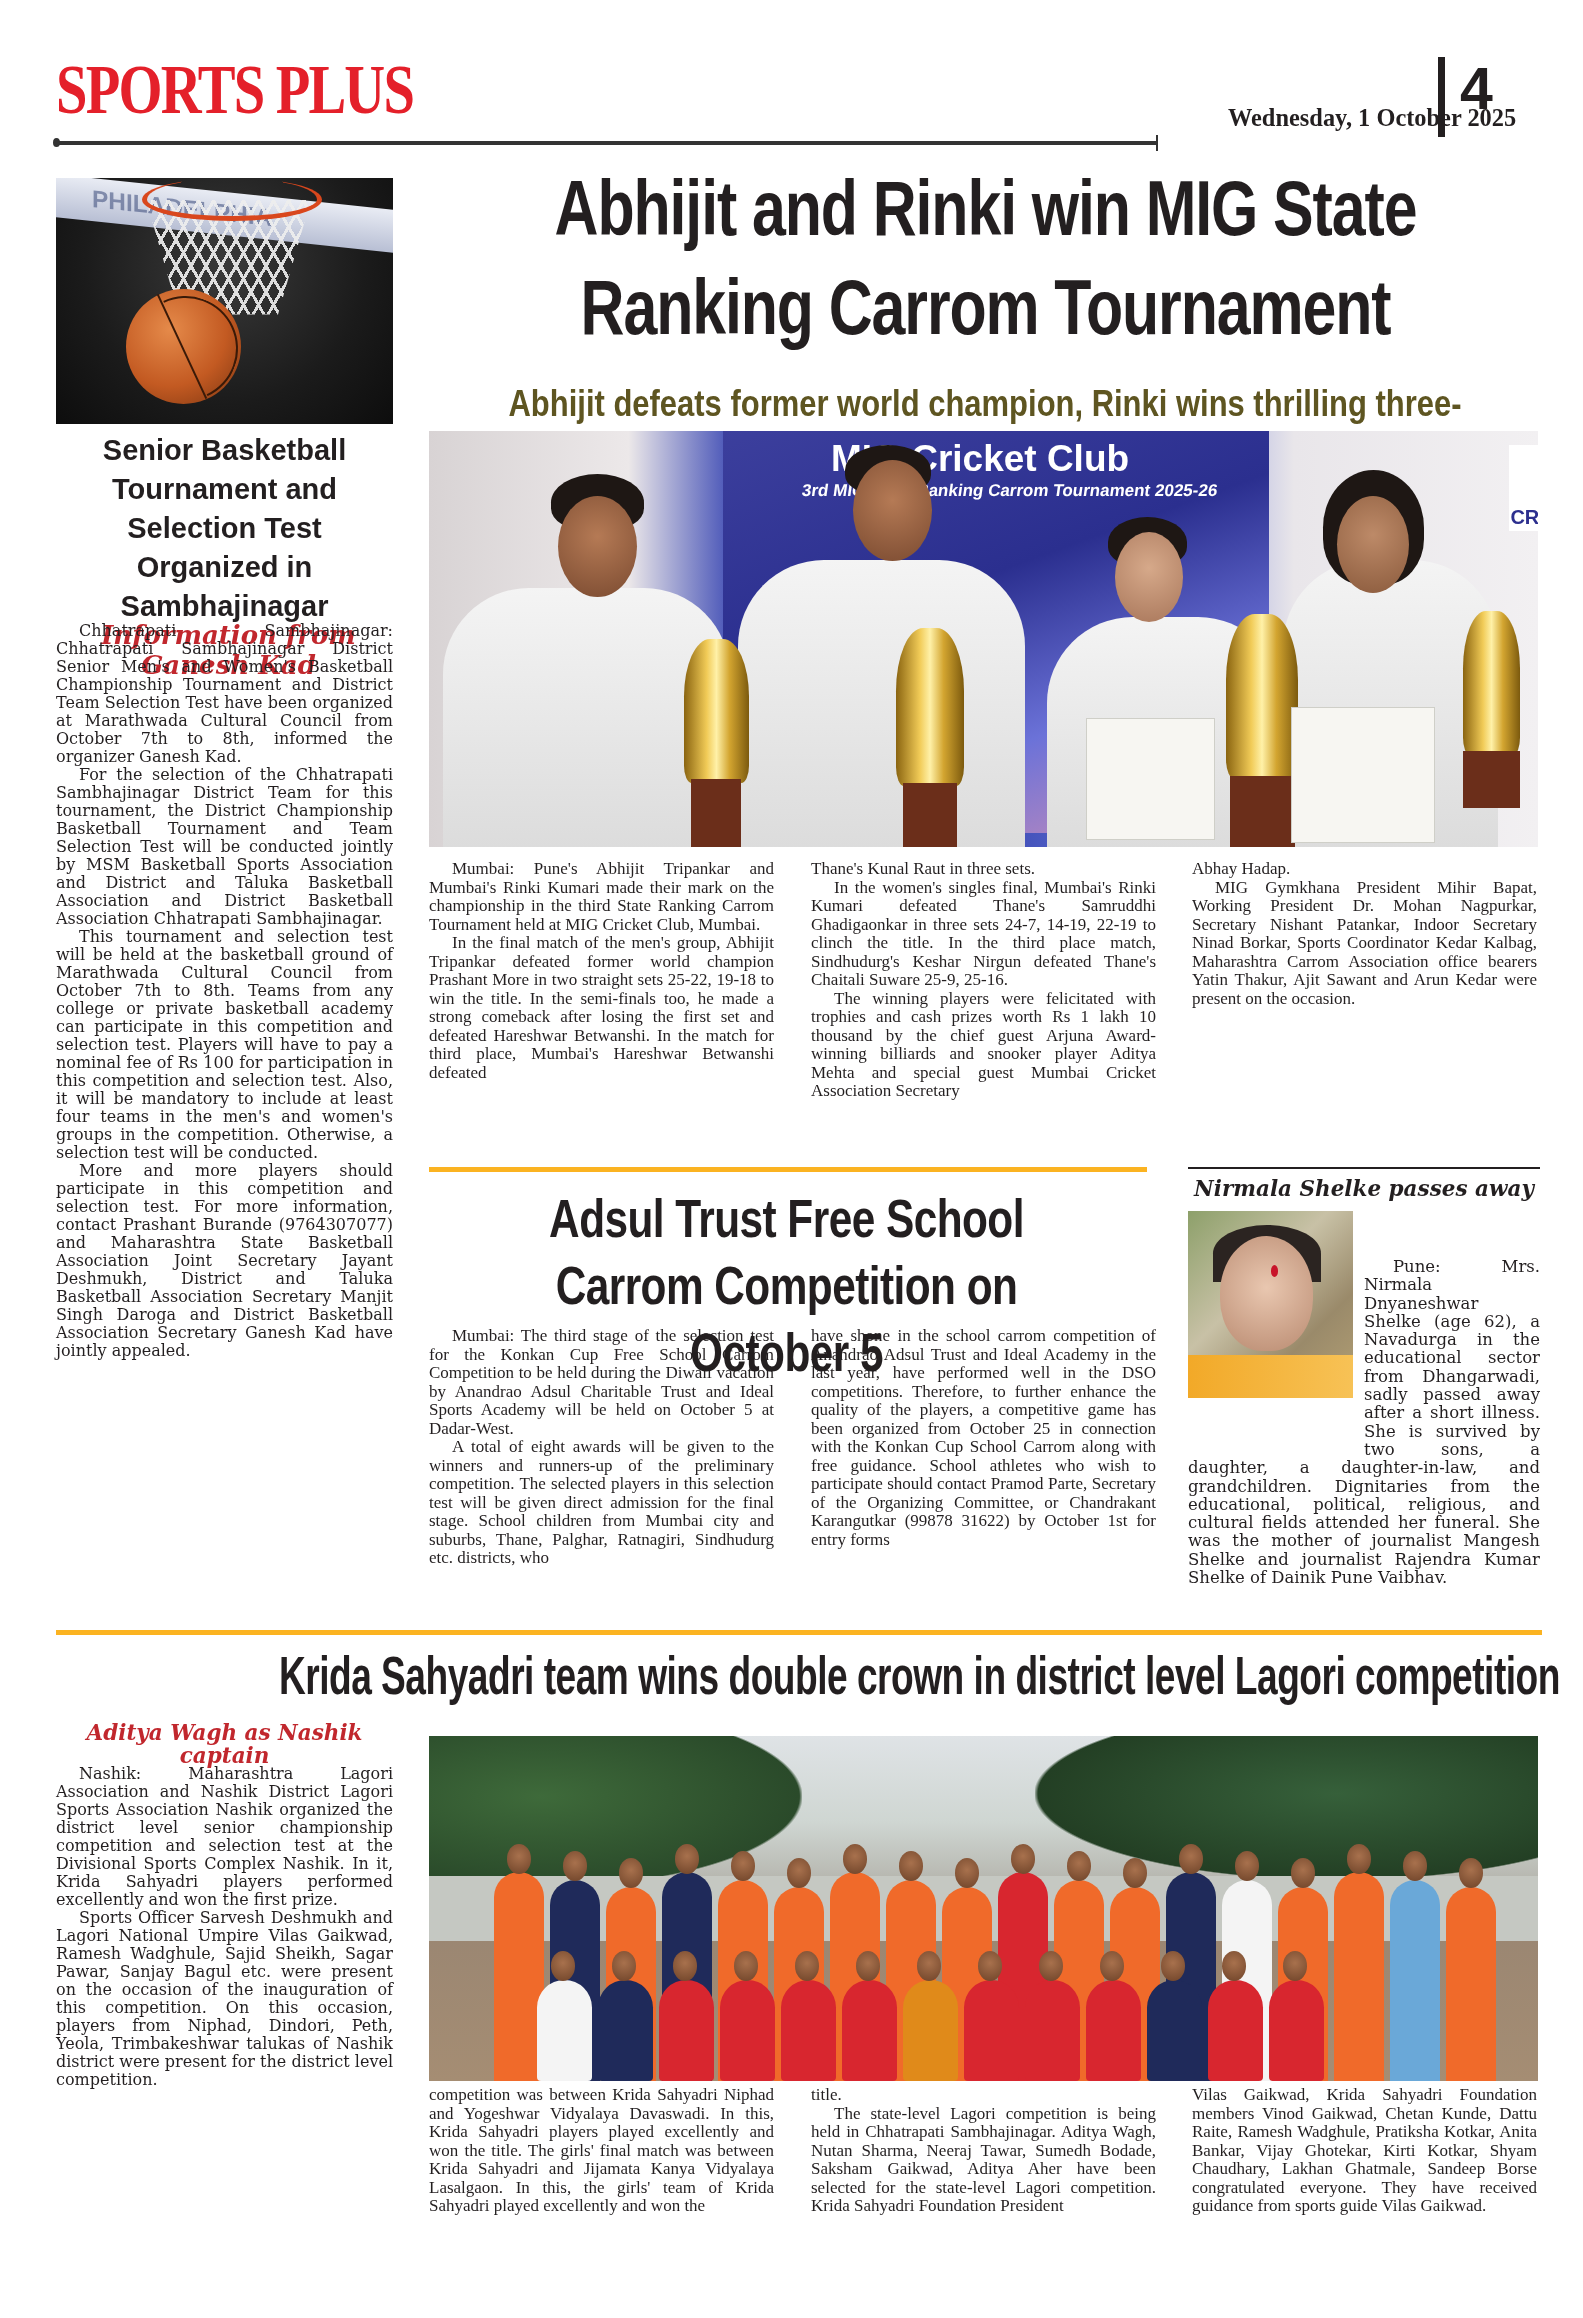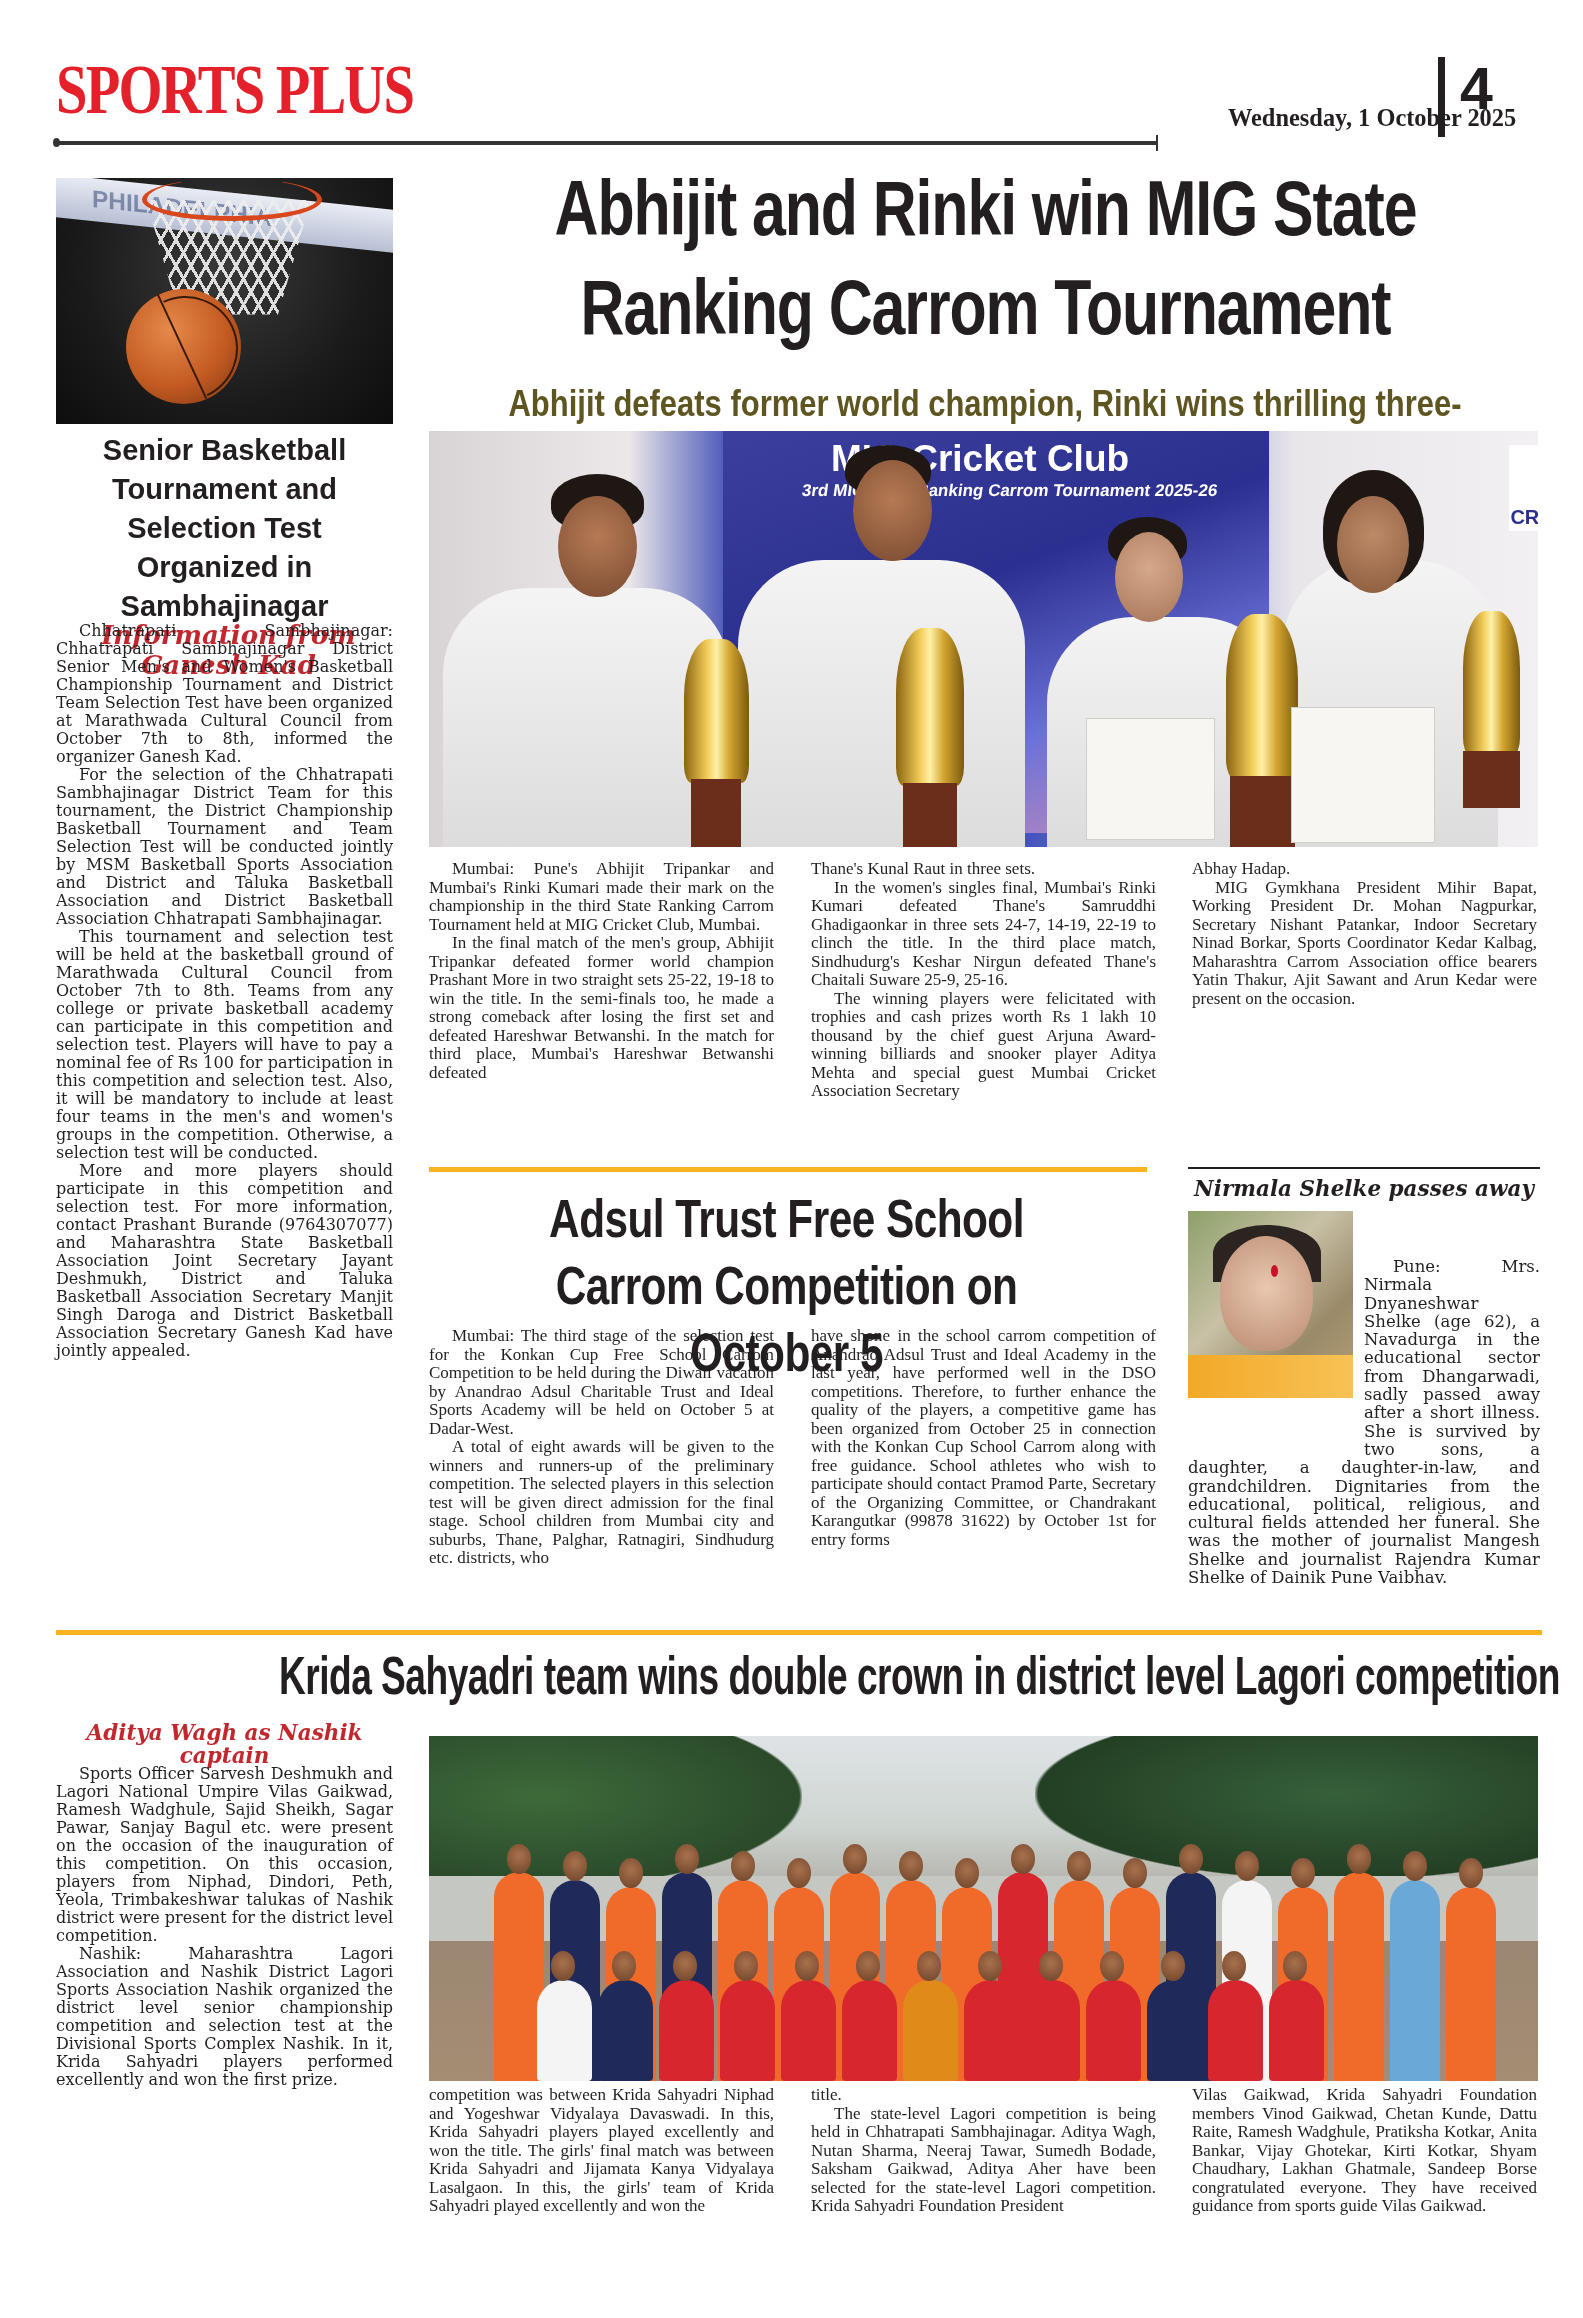--- a/index.html
+++ b/index.html
@@ -233,22 +233,22 @@
 </div>
 <div class="abs obit-text-wrap">
   <div class="float-space"></div>
   <p class="obit-body"><span class="indent"></span><span>Pune: Mrs. Nirmala Dnyaneshwar Shelke (age 62), a Navadurga in the educational sector from Dhangarwadi, sadly passed away after a short illness. She is survived by two sons, a daughter, a daughter-in-law, and grandchildren. Dignitaries from the educational, political, religious, and cultural fields attended her funeral. She was the mother of journalist Mangesh Shelke and journalist Rajendra Kumar Shelke of Dainik Pune Vaibhav.</span></p>
 </div>
 
 <div class="abs gold-rule gold-full"></div>
 <h2 class="abs krida-head">Krida Sahyadri team wins double crown in district level Lagori competition</h2>
 <div class="abs byline byline-krida">Aditya Wagh as Nashik captain</div>
 <div class="abs body-serif col-krida-left">
+  <p>Nashik: Maharashtra Lagori Association and Nashik District Lagori Sports Association Nashik organized the district level senior championship competition and selection test at the Divisional Sports Complex Nashik. In it, Krida Sahyadri players performed excellently and won the first prize.</p>
   <p>Sports Officer Sarvesh Deshmukh and Lagori National Umpire Vilas Gaikwad, Ramesh Wadghule, Sajid Sheikh, Sagar Pawar, Sanjay Bagul etc. were present on the occasion of the inauguration of this competition. On this occasion, players from Niphad, Dindori, Peth, Yeola, Trimbakeshwar talukas of Nashik district were present for the district level competition.</p>
-  <p>Nashik: Maharashtra Lagori Association and Nashik District Lagori Sports Association Nashik organized the district level senior championship competition and selection test at the Divisional Sports Complex Nashik. In it, Krida Sahyadri players performed excellently and won the first prize.</p>
 </div>
 
 <div class="abs team-photo">
   <div class="trees-l"></div>
   <div class="trees-r"></div>
   <div class="wall"></div>
   <div id="kids">
       <div class="kid" style="left: 65px; top: 136px; width: 50px; height: 215px; background: rgb(240, 106, 42);"></div>
       <div class="kid-head" style="left: 78px; top: 108px;"></div>
       <div class="kid" style="left: 121px; top: 144px; width: 50px; height: 208px; background: rgb(31, 42, 90);"></div>

